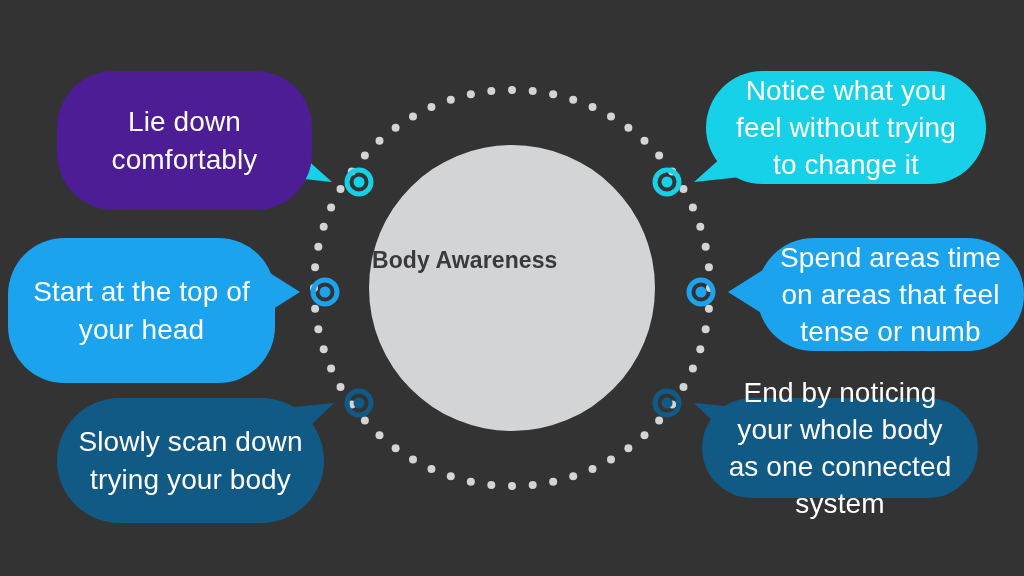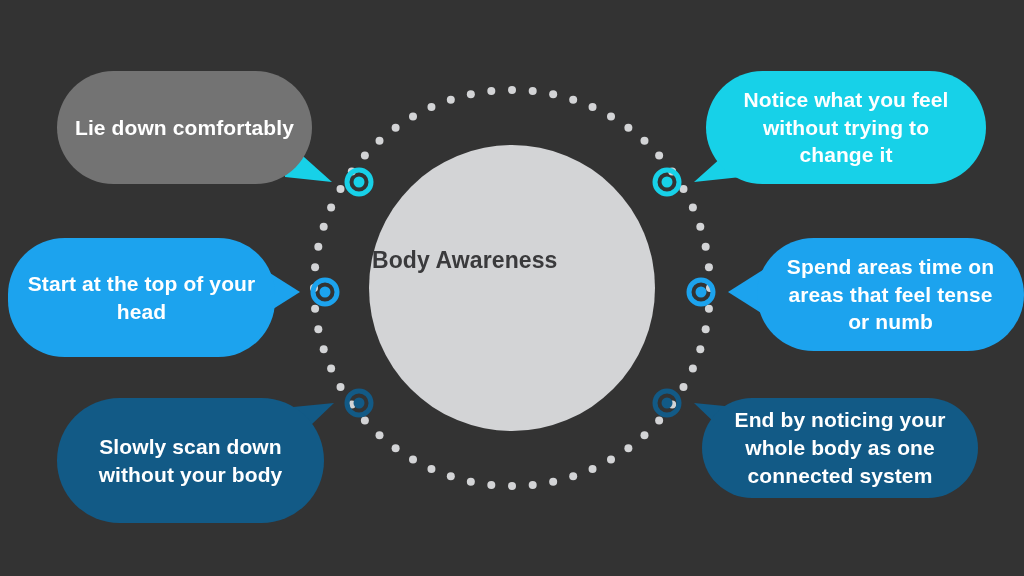--- a/index.html
+++ b/index.html
@@ -34,22 +34,22 @@
     color: #3a3a3c;
     letter-spacing: 0.1px;
   }
   .bubble {
     position: absolute;
     display: flex;
     align-items: center;
     justify-content: flex-end;
     text-align: center;
     color: #ffffff;
-    font-size: 21px;
-    font-weight: bold;
+    font-size: 28px;
+    font-weight: normal;
     line-height: 1.33;
     letter-spacing: 0.1px;
     box-sizing: border-box;
     padding: 10px 18px;
   }
   .bubble-text { display: block; width: 100%; }
 </style>
 </head>
 <body>
 
@@ -141,28 +141,28 @@
         <circle cx="667" cy="403" r="12" fill="none" stroke="#125a86" stroke-width="5"></circle>
         <circle cx="667" cy="403" r="5.5" fill="#125a86"></circle>
       </g>
   </svg>
 
   <div class="hub-title">
     <div>Body Awareness</div>
   </div>
 
   <div id="bubbles">
-      <div class="bubble" style="left: 57px; top: 71px; width: 255px; height: 113px; background: #737373; border-radius: 56.5px;">
+      <div class="bubble" style="left: 57px; top: 71px; width: 255px; height: 139px; background: #4c1d95; border-radius: 56.5px;">
         <span class="bubble-text">Lie down comfortably</span>
       </div>
-      <div class="bubble" style="left: 8px; top: 238px; width: 267px; height: 119px; background: rgb(28, 163, 238); border-radius: 56.5px;">
+      <div class="bubble" style="left: 8px; top: 238px; width: 267px; height: 145px; background: rgb(28, 163, 238); border-radius: 56.5px;">
         <span class="bubble-text">Start at the top of your head</span>
       </div>
       <div class="bubble" style="left: 57px; top: 398px; width: 267px; height: 125px; background: rgb(18, 90, 134); border-radius: 62.5px;">
-        <span class="bubble-text">Slowly scan down without your body</span>
+        <span class="bubble-text">Slowly scan down trying your body</span>
       </div>
       <div class="bubble" style="left: 706px; top: 71px; width: 280px; height: 113px; background: rgb(23, 209, 232); border-radius: 56.5px;">
         <span class="bubble-text">Notice what you feel without trying to change it</span>
       </div>
       <div class="bubble" style="left: 757px; top: 238px; width: 267px; height: 113px; background: rgb(28, 163, 238); border-radius: 56.5px;">
         <span class="bubble-text">Spend areas time on areas that feel tense or numb</span>
       </div>
       <div class="bubble" style="left: 702px; top: 398px; width: 276px; height: 100px; background: rgb(18, 90, 134); border-radius: 62.5px;">
         <span class="bubble-text">End by noticing your whole body as one connected system</span>
       </div>

